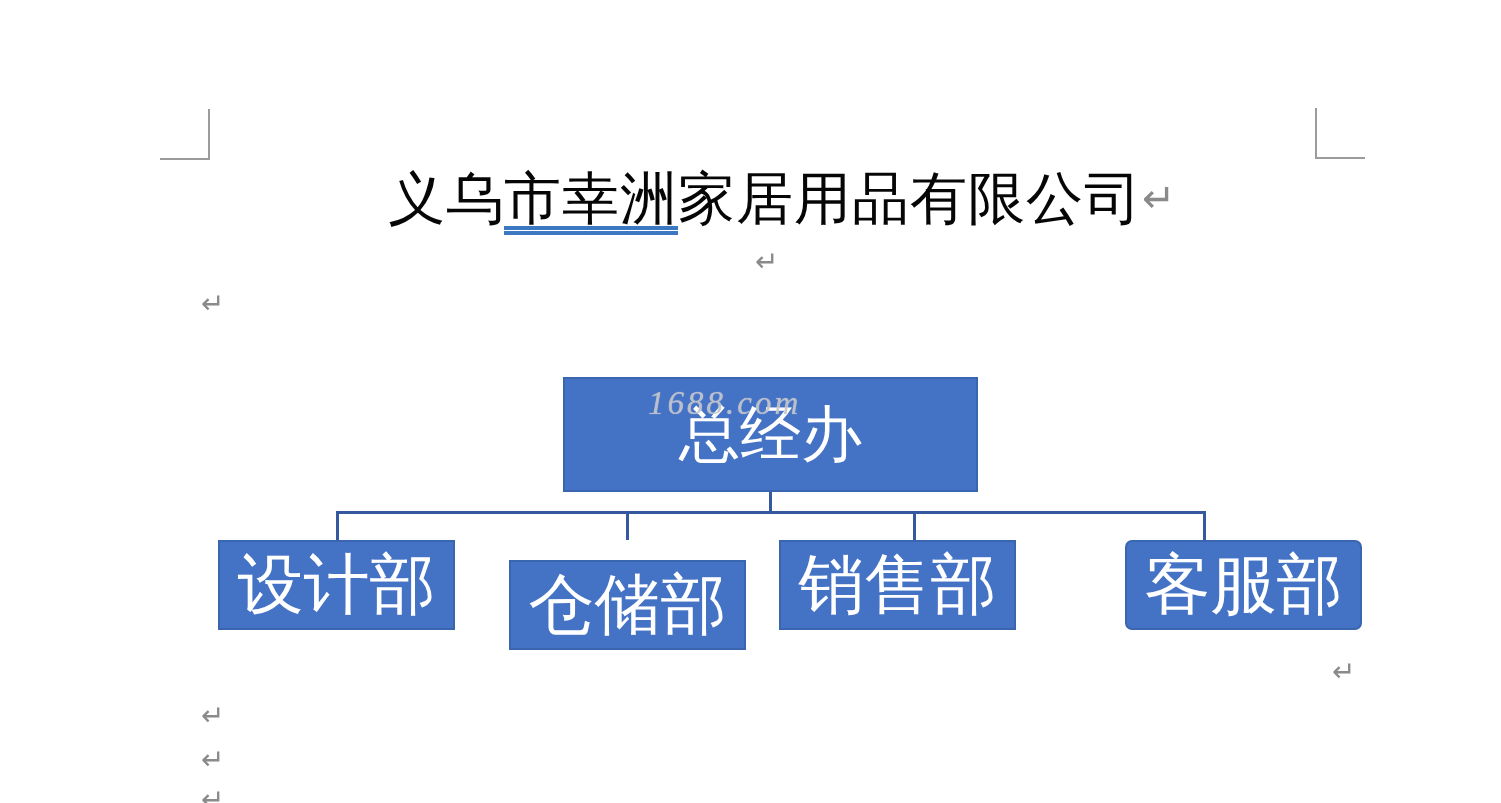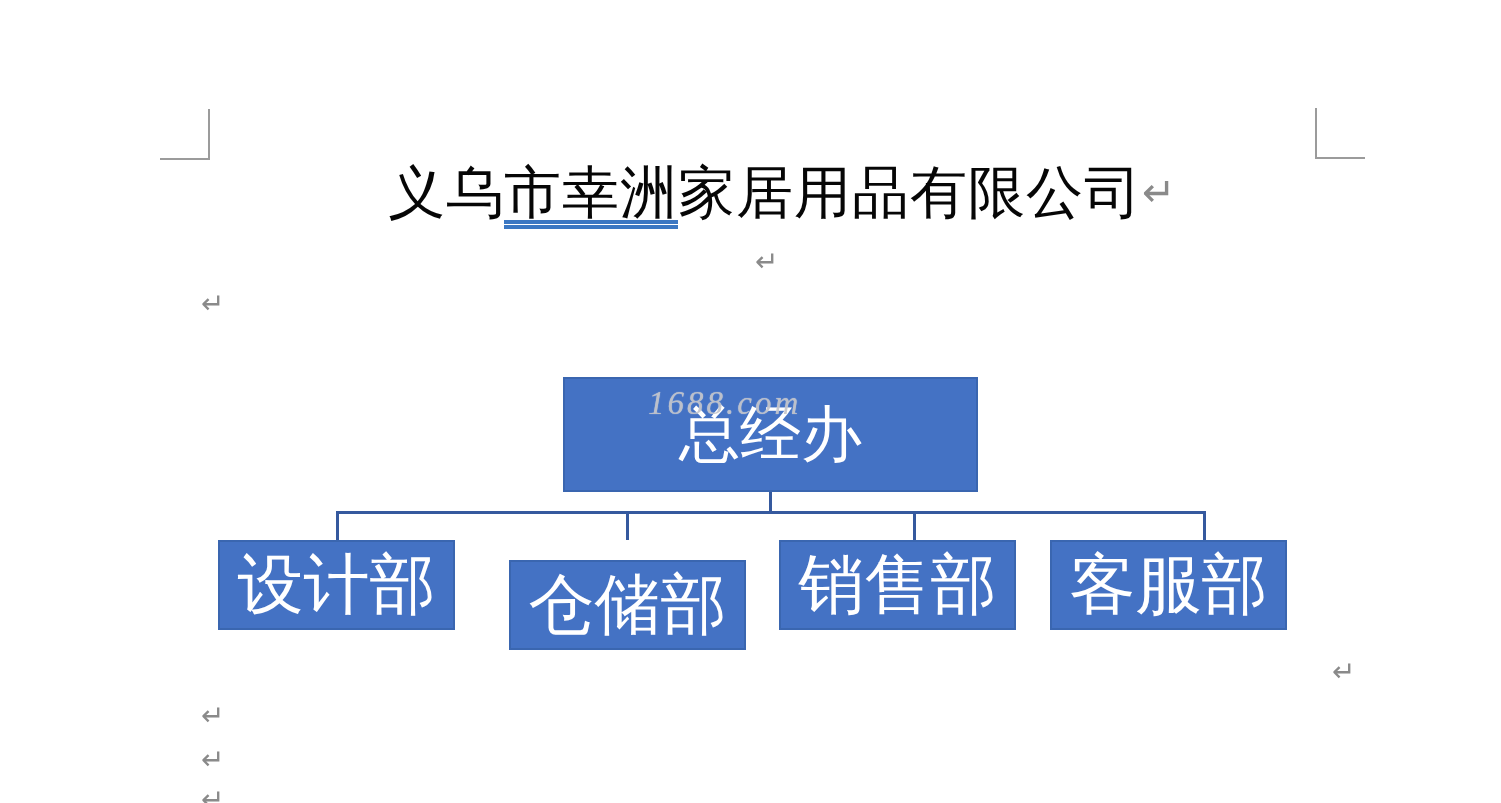--- a/index.html
+++ b/index.html
@@ -16,21 +16,21 @@
   .crop { position: absolute; width: 48px; height: 49px; }
   .crop.tl { left: 160px; top: 109px; border-right: 2px solid #9b9b9b; border-bottom: 2px solid #9b9b9b; }
   .crop.tr { left: 1315px; top: 108px; border-left: 2px solid #9b9b9b; border-bottom: 2px solid #9b9b9b; }
 
   
   .doc-title {
     position: absolute;
     left: 388px;
     top: 160px;
     font-size: 57px;
-    line-height: 64px;
+    line-height: 77px;
     letter-spacing: 1px;
     color: #060606;
     white-space: nowrap;
   }
   .doc-title .u {
     text-decoration: underline;
     text-decoration-style: double;
     text-decoration-color: #3b77c2;
     text-decoration-thickness: 4px;
     text-underline-offset: 8px;
@@ -58,21 +58,21 @@
     display: flex;
     align-items: center;
     justify-content: center;
     color: #ffffff;
   }
   .org-box.root { left: 563px; top: 363px; width: 415px; height: 115px; font-size: 61px; margin-top: 14px; }
   .org-box.child { top: 540px; width: 237px; height: 90px; font-size: 66px; }
   .org-box.c1 { left: 218px; }
   .org-box.c2 { left: 509px; margin-top: 20px; }
   .org-box.c3 { left: 779px; }
-  .org-box.c4 { left: 1050px; }
+  .org-box.c4 { left: 1125px; border-radius: 7px; }
 
   
   .cline { position: absolute; background: #35599e; }
   .cl-stem { left: 769px; top: 478px; width: 3px; height: 36px; }
   .cl-hbar { left: 336px; top: 511px; width: 870px; height: 3px; }
   .cl-drop { top: 511px; width: 3px; height: 29px; }
   .cl-d1 { left: 336px; }
   .cl-d2 { left: 626px; }
   .cl-d3 { left: 913px; }
   .cl-d4 { left: 1203px; }

